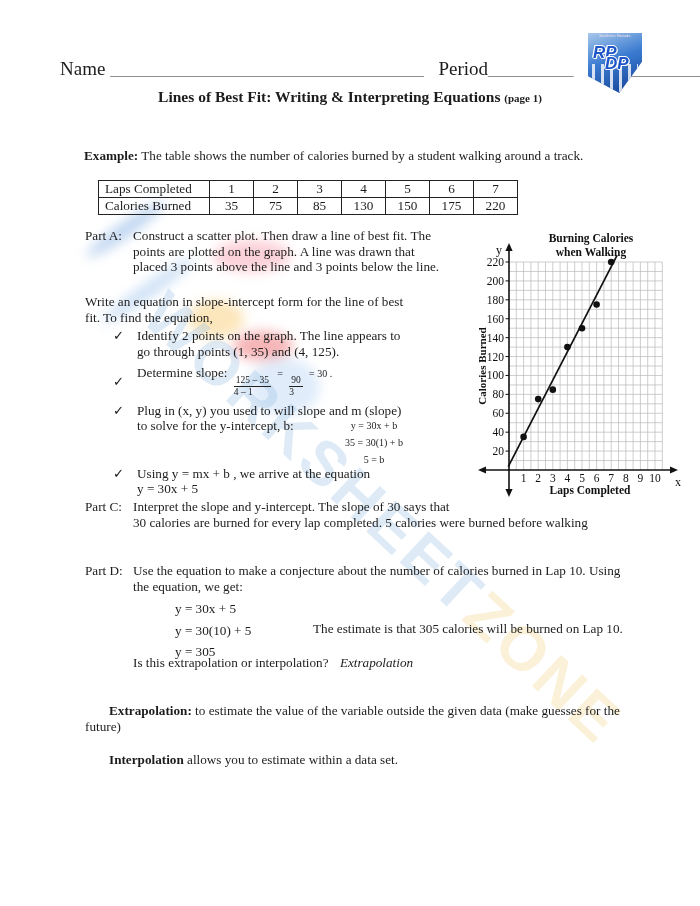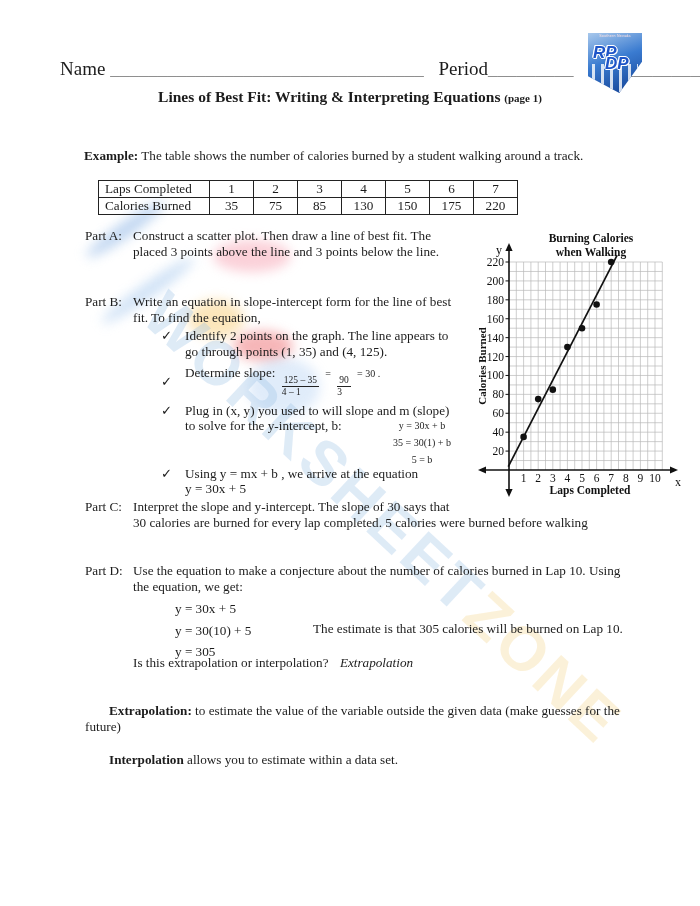--- a/index.html
+++ b/index.html
@@ -119,26 +119,26 @@
         <td>175</td>
         <td>220</td>
       </tr>
     </tbody>
       </table>
 
     <div class="abs part body-text" style="top:228px;left:85px;">
       <div class="part-label">Part A:</div>
       <div>
         <div class="line">Construct a scatter plot.  Then draw a line of best fit.  The</div>
+        <div class="line">points are plotted on the graph.  A line was drawn that</div>
         <div class="line">placed 3 points above the line and 3 points below the line.</div>
       </div>
     </div>
 
     <div class="abs part body-text" style="top:294px;left:85px;">
-      <div class="part-label">Part B:</div>
       <div>
         <div class="line">Write an equation in slope-intercept form for the line of best</div>
         <div class="line">fit.  To find the equation,</div>
         <div class="bullets">
 
           <div class="bullet-row">
             <div class="check">✓</div>
             <div>
               <div class="line">Identify 2 points on the graph.  The line appears to</div>
               <div class="line">go through points (1, 35) and (4, 125).</div>

